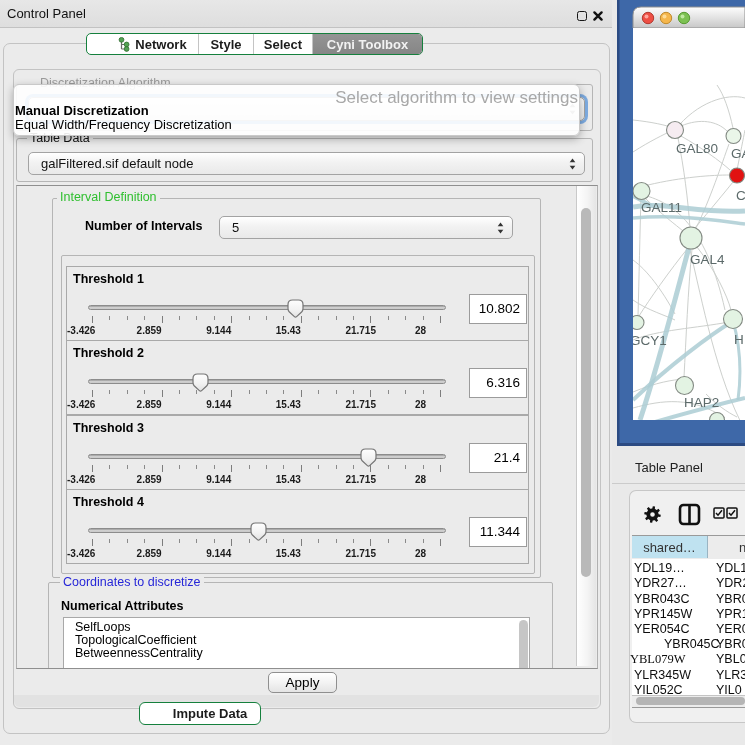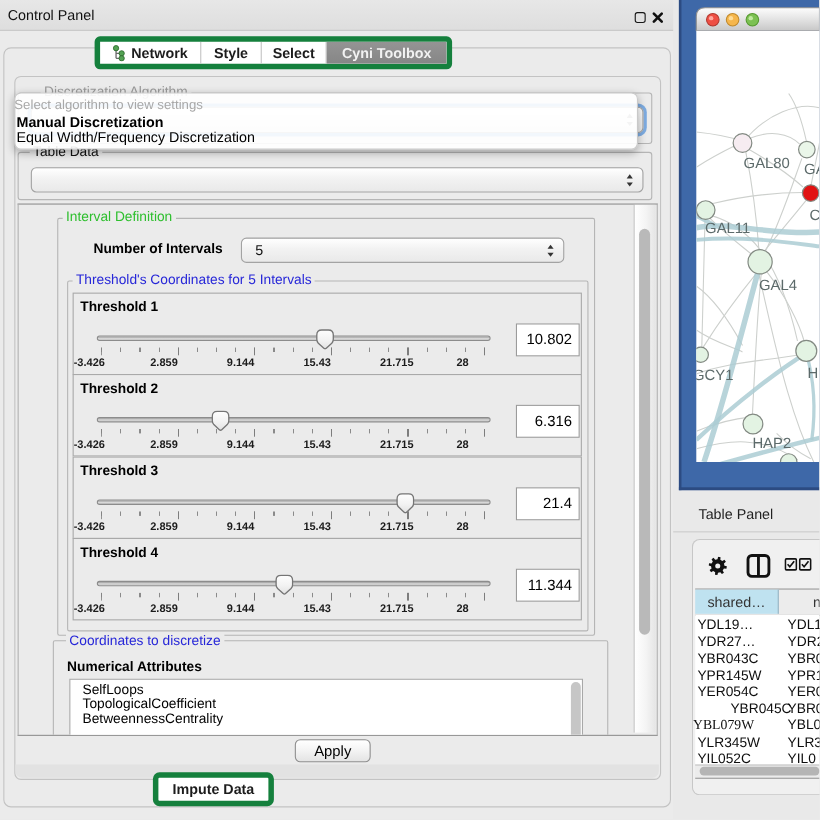--- a/index.html
+++ b/index.html
@@ -2,21 +2,21 @@
 <html><head><meta charset="utf-8">
 <style>
 html,body{margin:0;padding:0;}
 body{width:745px;height:745px;background:#e9e9e9;font-family:"Liberation Sans",sans-serif;overflow:hidden;position:relative;}
 .ab{position:absolute;}
 .grp{position:absolute;border:1px solid #b5b5b5;border-radius:3px;}
 .gtitle{position:absolute;background:#ebebeb;padding:0 3px;font-size:12.5px;line-height:13px;}
 .combo{position:absolute;background:linear-gradient(#ffffff,#f2f2f2 45%,#e9e9e9);border:1px solid #a3a3a3;border-radius:5px;font-size:13px;color:#111;}
 .combo .ctext{position:absolute;left:12px;top:0;bottom:0;display:flex;align-items:center;}
 .arrows{position:absolute;right:8px;top:50%;transform:translateY(-50%);width:7px;height:12px;}
-.seg{position:absolute;display:flex;background:#fff;border:5px solid #15803d;border-radius:5px;overflow:hidden;font-size:13px;font-weight:600;color:#1c1c1c;}
+.seg{position:absolute;display:flex;background:#fff;border:1px solid #15803d;border-radius:5px;overflow:hidden;font-size:13px;font-weight:600;color:#1c1c1c;padding-left:20px;}
 .seg>div{display:flex;align-items:center;justify-content:center;border-right:1px solid #c4c4c4;flex:none;box-sizing:border-box;}
 .seg>div:last-child{border-right:none;}
 .seg>div.sel{background:linear-gradient(#949494,#868686);color:#f2f2f2;border-right-color:#7e7e7e;}
 .bold{font-weight:bold;}
 .tickminor{position:absolute;background:repeating-linear-gradient(90deg,#8a8a8a 0px,#8a8a8a 1px,transparent 1px,transparent 17.4px);}
 .tickmajor{position:absolute;background:repeating-linear-gradient(90deg,#7d7d7d 0px,#7d7d7d 1px,transparent 1px,transparent 69.6px);}
 .ticklab{position:absolute;font-size:10px;font-weight:bold;color:#1b1b1b;text-align:left;width:50px;margin-left:-25px;}
 .valbox{position:absolute;left:469px;width:50px;height:28px;background:#fff;border:1px solid #9b9b9b;font-size:13.5px;color:#000;text-align:right;line-height:28px;padding-right:6px;}
 .thbox{position:absolute;left:66px;width:461px;height:73px;border:1px solid #a9a9a9;background:#ebebeb;}
 .thlab{position:absolute;left:6px;top:5px;font-size:12.5px;font-weight:bold;color:#000;}
@@ -49,38 +49,38 @@
 <div class="gtitle" style="left:37px;top:77px;color:#9a9a9a;">Discretization Algorithm</div>
 <div class="combo" style="left:28px;top:97px;width:555px;height:22px;box-shadow:0 0 0 3px rgba(98,155,221,0.8);">
     <div class="arrows"><svg width="7" height="12" viewBox="0 0 7 12">
         <path d="M3.5,0.5 L6.3,4.2 L0.7,4.2 Z" fill="#8a8a8a"></path>
         <path d="M3.5,11.5 L6.3,7.8 L0.7,7.8 Z" fill="#8a8a8a"></path>
       </svg></div>
   </div>
 <div class="grp" style="left:16px;top:138px;width:575px;height:42px;"></div>
 <div class="gtitle" style="left:27px;top:132px;color:#111;">Table Data</div>
 <div class="combo" style="left:28px;top:152px;width:555px;height:21px;">
+    <div class="ctext">galFiltered.sif default node</div>
     <div class="arrows"><svg width="7" height="12" viewBox="0 0 7 12">
         <path d="M3.5,0.5 L6.3,4.2 L0.7,4.2 Z" fill="#333"></path>
         <path d="M3.5,11.5 L6.3,7.8 L0.7,7.8 Z" fill="#333"></path>
       </svg></div>
   </div>
 <div class="ab" style="left:16px;top:185px;width:580px;height:482px;border-top:1px solid #8f8f8f;border-bottom:1px solid #8f8f8f;border-left:1px solid #b0b0b0;border-right:1px solid #b0b0b0;background:#ebebeb;overflow:hidden;">
 <div class="grp" style="left:35px;top:12px;width:487px;height:378px;border-radius:2px;"></div>
 <div class="gtitle" style="left:40px;top:5px;color:#2ebf2e;">Interval Definition</div>
 <div class="ab bold" style="left:68px;top:33px;font-size:12.5px;">Number of Intervals</div>
 <div class="combo" style="left:202px;top:30px;width:292px;height:21px;">
       <div class="ctext">5</div>
       <div class="arrows"><svg width="7" height="12" viewBox="0 0 7 12">
           <path d="M3.5,0.5 L6.3,4.2 L0.7,4.2 Z" fill="#333"></path>
           <path d="M3.5,11.5 L6.3,7.8 L0.7,7.8 Z" fill="#333"></path>
         </svg></div>
     </div>
 <div class="grp" style="left:44px;top:69px;width:472px;height:317px;border-radius:2px;"></div>
-<div class="gtitle" style="left:49px;top:62px;color:#2727d8;">Threshold's Coordinates for 5 Intervals</div>
 <div class="thbox" style="left:49px;top:80px;">
 <div class="thlab">Threshold 1</div>
 <div class="track"></div>
 <svg class="ab" style="left:219.5px;top:32px;" width="17" height="19" viewBox="0 0 17 19">
         <defs>
           <linearGradient id="thg0" x1="0" y1="0" x2="0" y2="1">
             <stop offset="0" stop-color="#fefefe"></stop>
             <stop offset="0.55" stop-color="#f2f2f2"></stop>
             <stop offset="1" stop-color="#e2e2e2"></stop>
           </linearGradient>
@@ -175,21 +175,21 @@
 <div class="ab" style="left:58px;top:460.4px;font-size:12.5px;color:#000;">BetweennessCentrality</div>
 <div class="ab" style="left:502px;top:434px;width:9px;height:60px;background:#c6c6c6;border-radius:4.5px;"></div>
 <div class="ab" style="left:559px;top:0px;width:19px;height:480px;background:linear-gradient(90deg,#ffffff,#f4f4f4 55%,#e5e5e5);border-left:1px solid #c9c9c9;"></div>
 <div class="ab" style="left:564px;top:22px;width:10px;height:369px;background:#b9b9b9;border-radius:5px;"></div>
 </div>
 <div class="ab" style="left:268px;top:672px;width:67px;height:19px;background:linear-gradient(#ffffff,#f3f3f3 50%,#e4e4e4);border:1px solid #8f8f8f;border-radius:5px;font-size:13.5px;display:flex;align-items:center;justify-content:center;">Apply</div>
 <div class="seg" style="left:139px;top:702px;height:21px;border-radius:6px;">
 <div style="width:100px;">Impute Data</div>
 </div>
 <div class="ab" style="left:13px;top:84px;width:565px;height:50px;background:rgba(255,255,255,0.9);border:1px solid #c9c9c9;border-radius:6px;box-shadow:0 3px 8px rgba(0,0,0,0.3);z-index:50;"></div>
-<div class="ab" style="left:13px;top:88px;width:565px;text-align:left;font-size:12px;color:#a8a8a8;z-index:51;">Select algorithm to view settings</div>
+<div class="ab" style="left:13px;top:88px;width:565px;text-align:right;font-size:17px;color:#a8a8a8;z-index:51;">Select algorithm to view settings</div>
 <div class="ab bold" style="left:15px;top:103px;font-size:13px;color:#000;z-index:51;">Manual Discretization</div>
 <div class="ab" style="left:15px;top:117px;font-size:13px;color:#000;z-index:51;">Equal Width/Frequency Discretization</div>
 <svg class="ab" style="left:617px;top:0px;" width="128" height="446" viewBox="0 0 128 446">
 <defs>
 <linearGradient id="tbar" x1="0" y1="0" x2="0" y2="1">
         <stop offset="0" stop-color="#fdfdfd"></stop>
         <stop offset="0.5" stop-color="#e3e3e3"></stop>
         <stop offset="1" stop-color="#c7c7c7"></stop>
       </linearGradient>
 <clipPath id="canvasclip">

